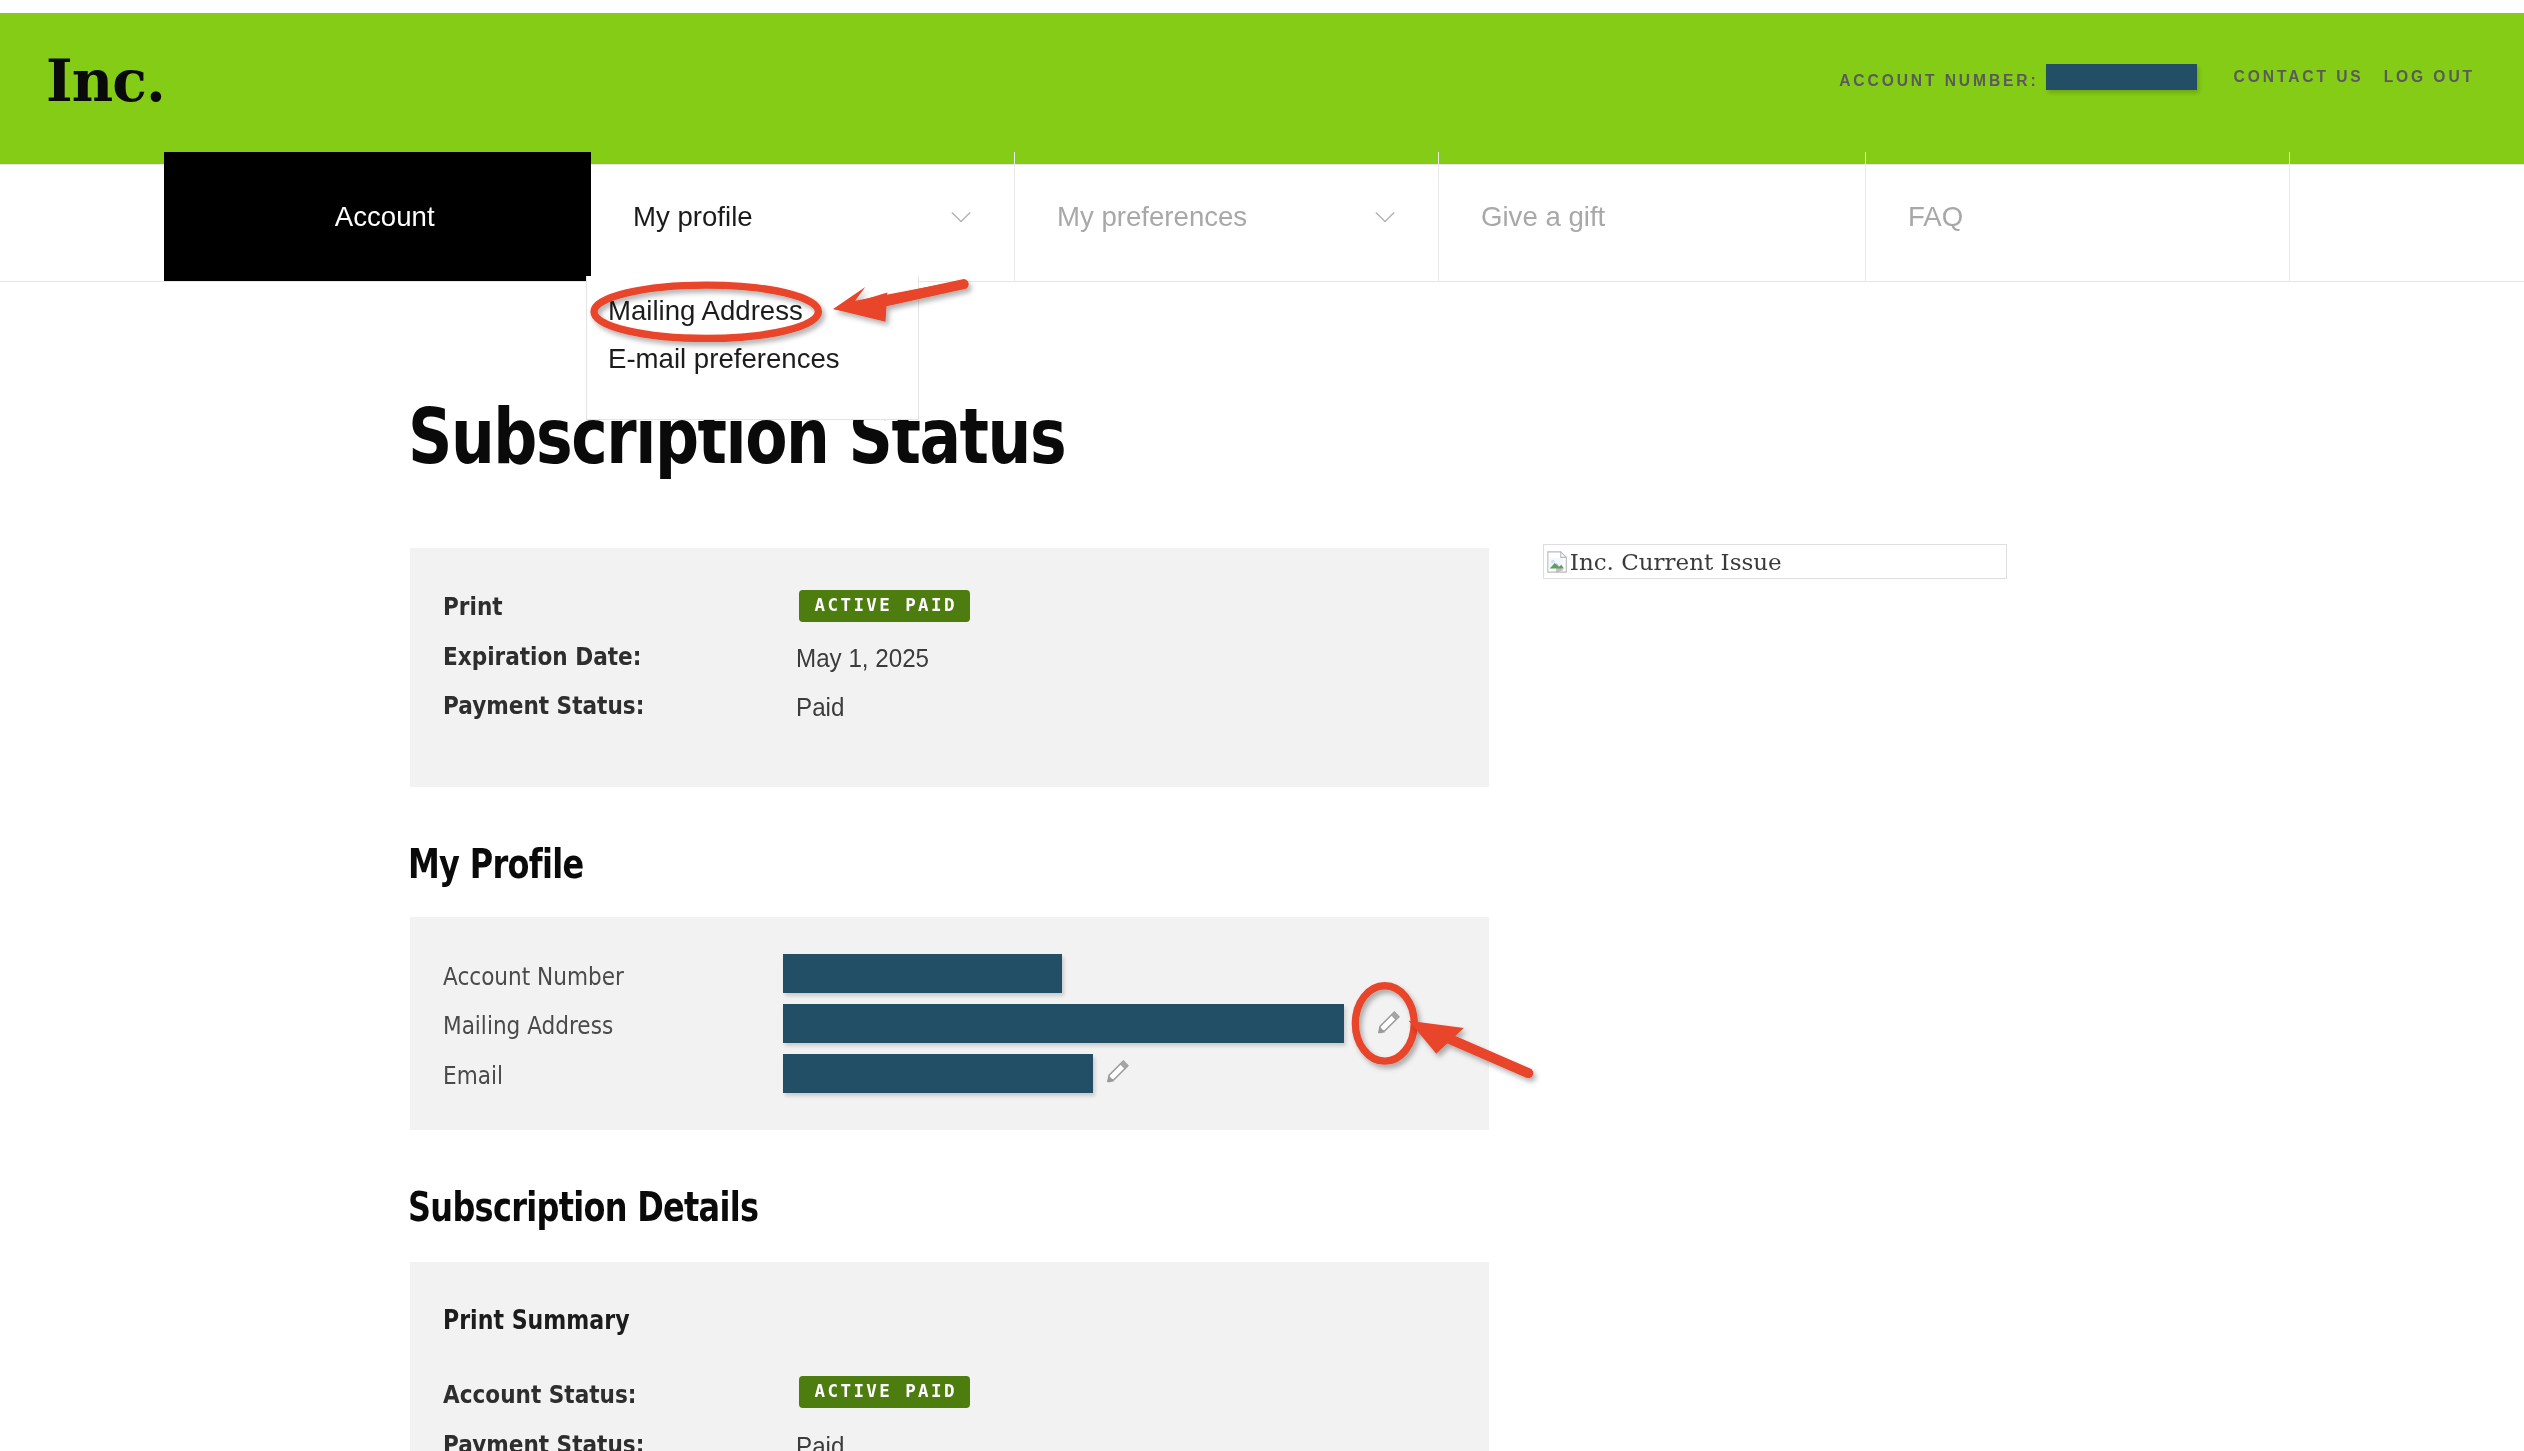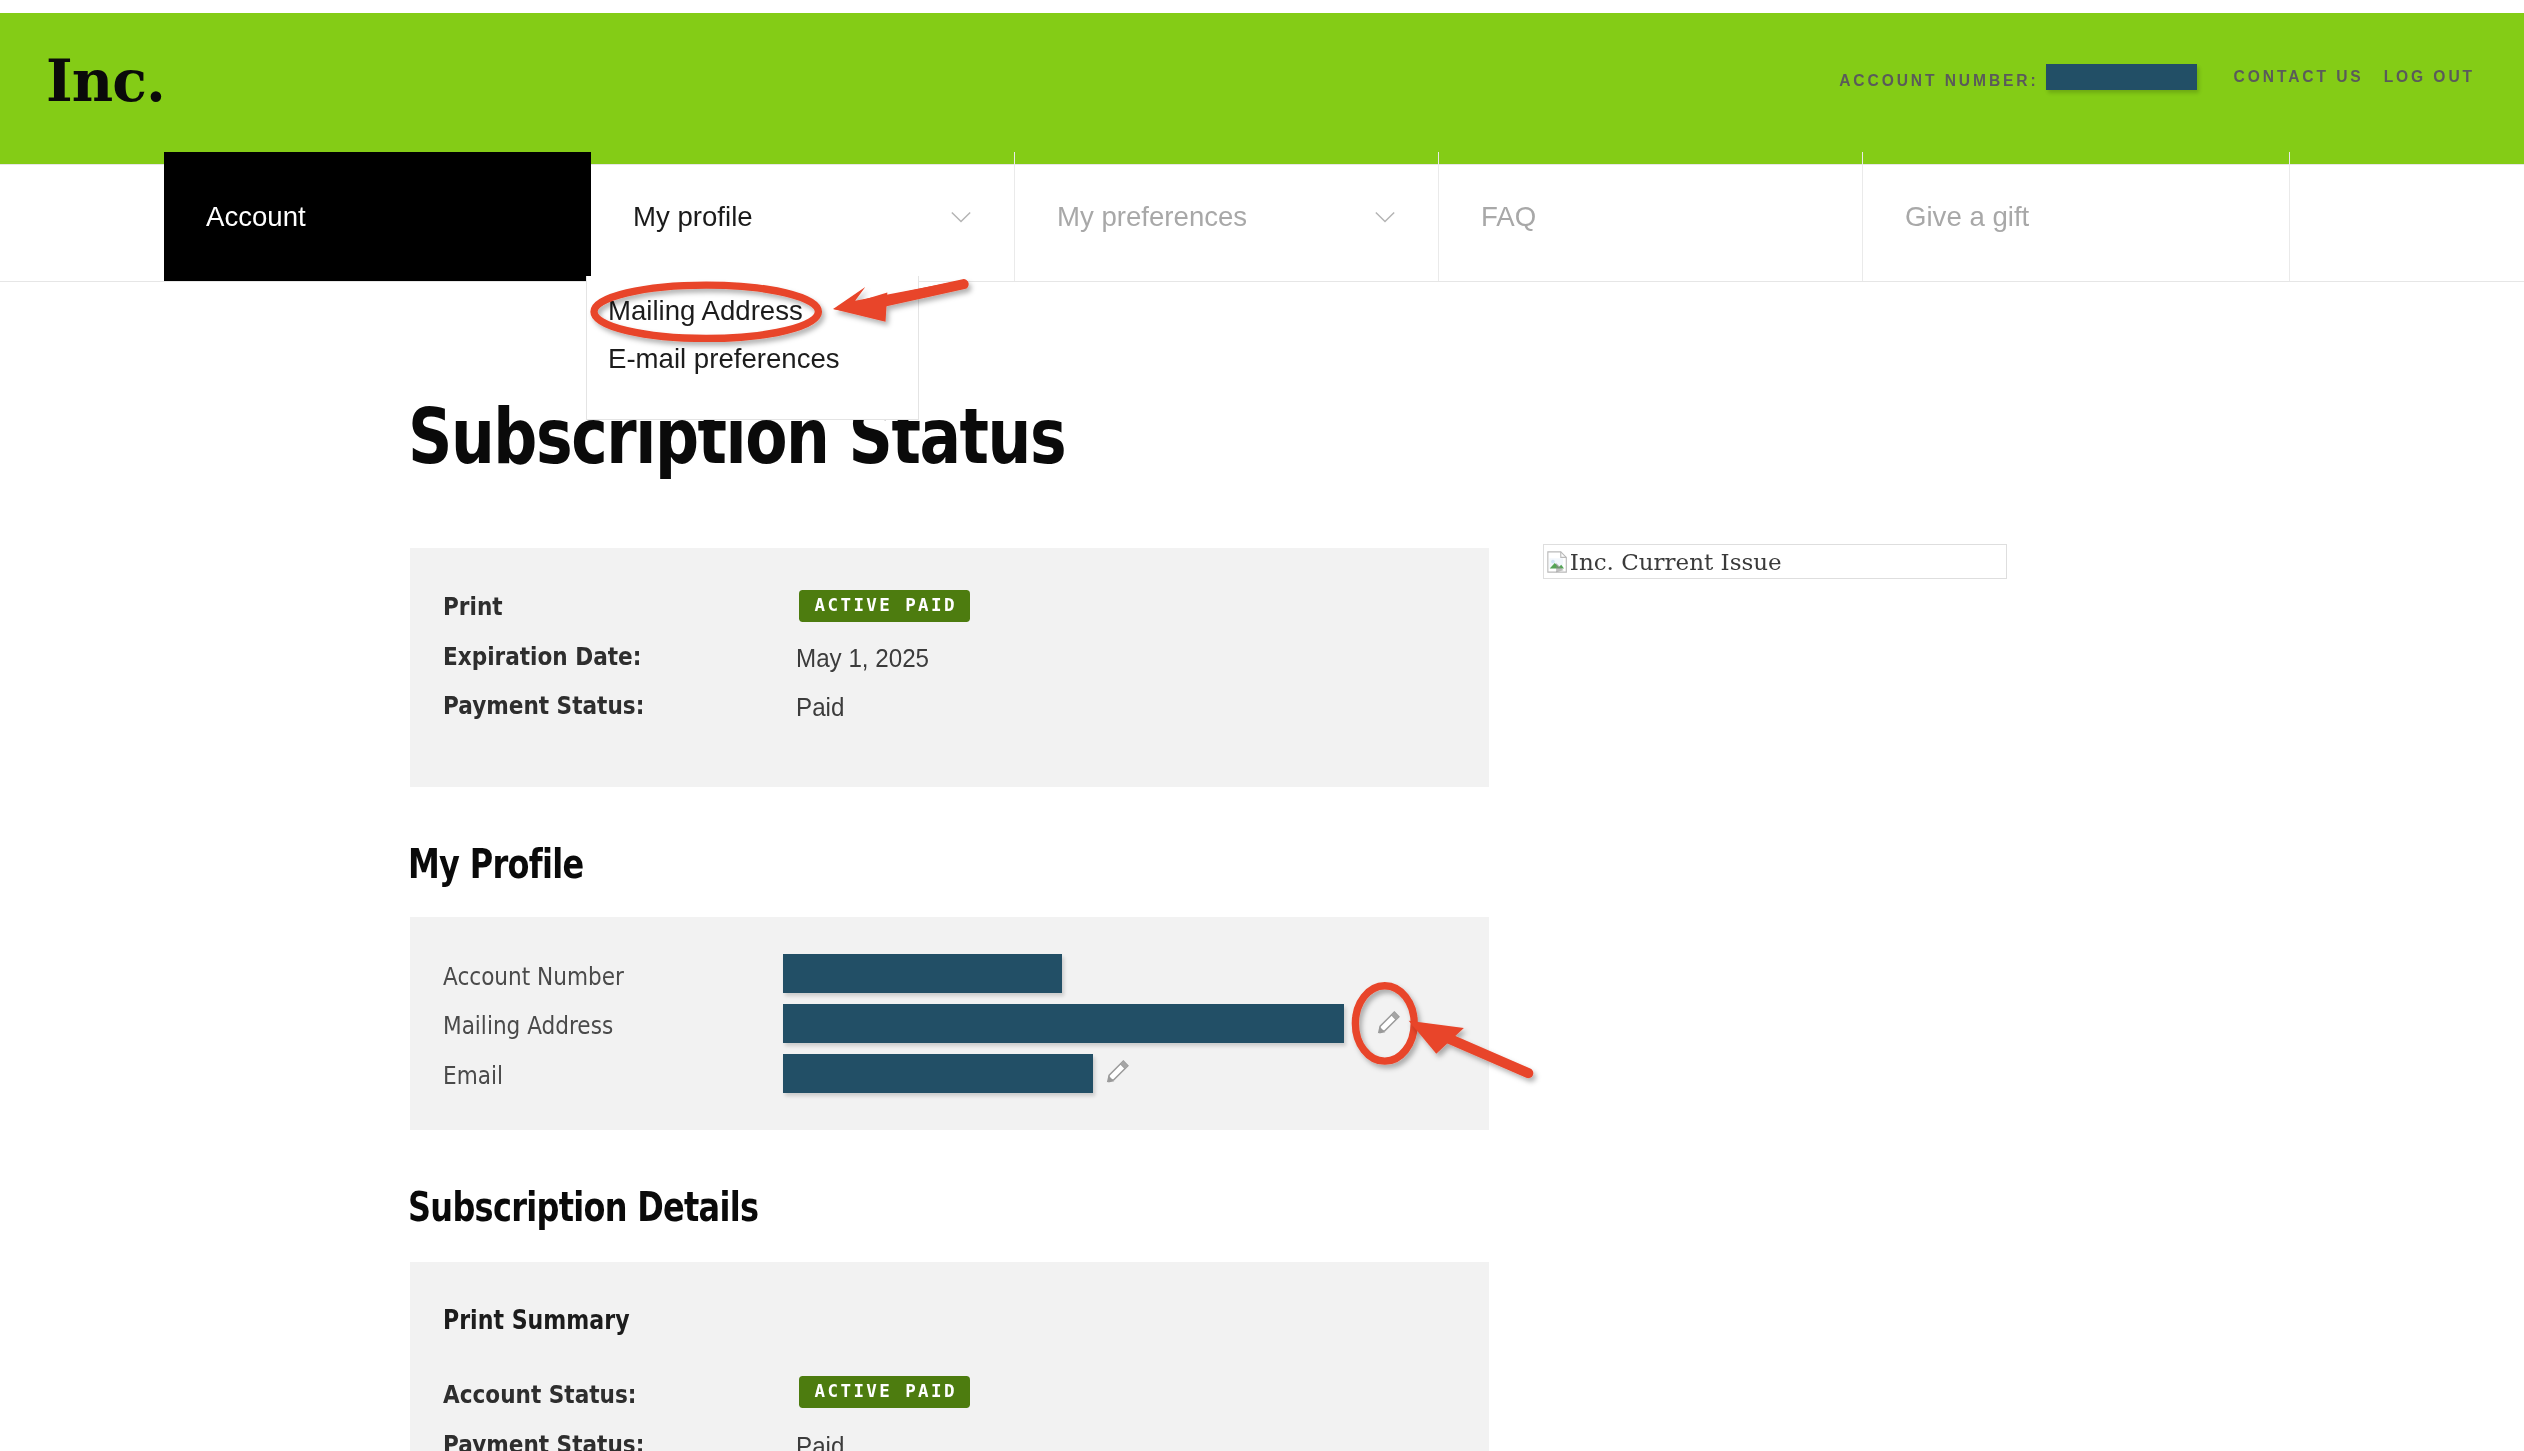--- a/index.html
+++ b/index.html
@@ -85,21 +85,21 @@
     box-sizing: border-box;
     border-right: 0.9px solid #eaeaea;
     display: flex;
     align-items: center;
     padding-left: 42px;
     padding-right: 27.6px;
     font-size: 27.6px;
     color: #a8a8a8;
     white-space: nowrap;
   }
-  .nav-item.w1 { width: 427px; flex: 0 0 427px; }
+  .nav-item.w1 { width: 427px; flex: 0 0 427px; justify-content: center; }
   .nav-item.w2 { width: 424px; flex: 0 0 424px; }
   .nav-item.w3 { width: 424px; flex: 0 0 424px; }
   .nav-item.w4 { width: 427px; flex: 0 0 427px; }
   .nav-item.w5 { width: 424px; flex: 0 0 424px; }
   .nav-item.w6 { flex: 1 1 auto; }
   .nav-item.active-black {
     background: #000000;
     color: #ffffff;
     border-right: none;
   }
@@ -294,26 +294,26 @@
 
   <div class="nav-item w3">
     <span>My preferences</span>
     <span class="nav-chevron">
       <svg viewBox="0 0 24 14">
           <path d="M2 2 L12 12 L22 2" stroke="#b4b4b4" stroke-width="1.6" fill="none"></path>
         </svg>
     </span>
   </div>
 
+  <div class="nav-item w4">
+    <span>Give a gift</span>
+  </div>
+
   <div class="nav-item w5">
     <span>FAQ</span>
-  </div>
-
-  <div class="nav-item w4">
-    <span>Give a gift</span>
   </div>
 
   <div class="nav-item w6"></div>
 </div>
 
 <div class="dropdown">
   <div class="dd-item i0">Mailing Address</div>
   <div class="dd-item i1">E-mail preferences</div>
 </div>
 

